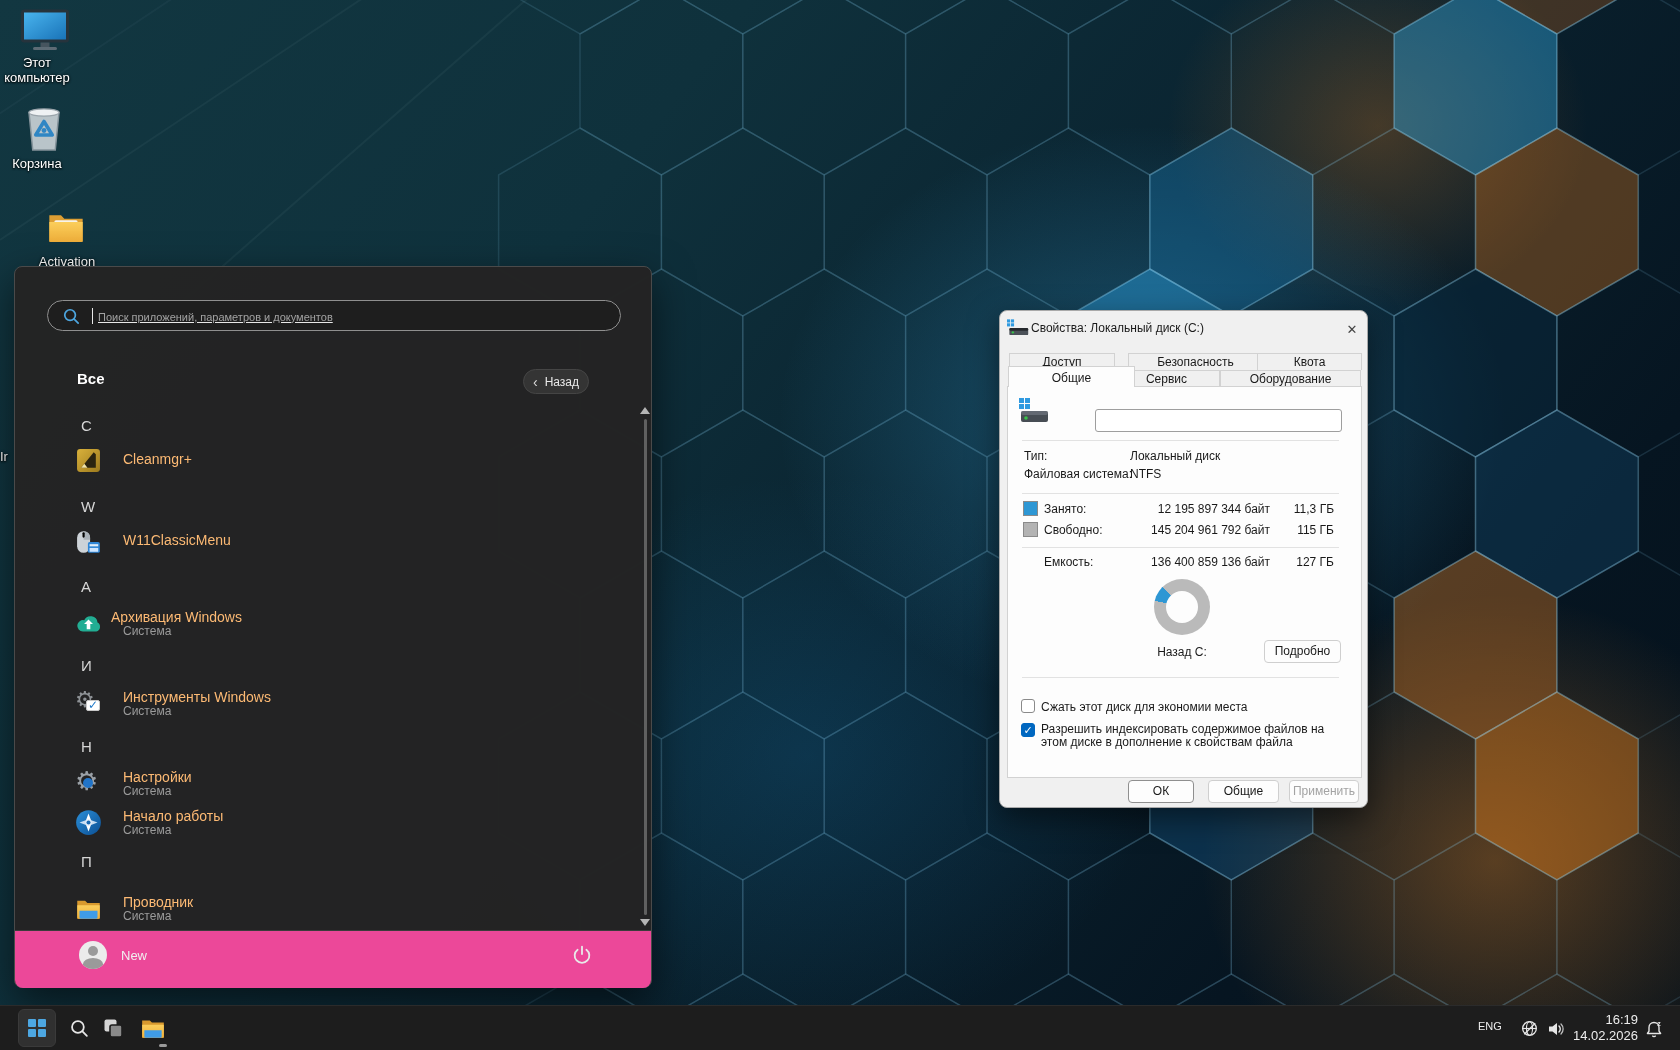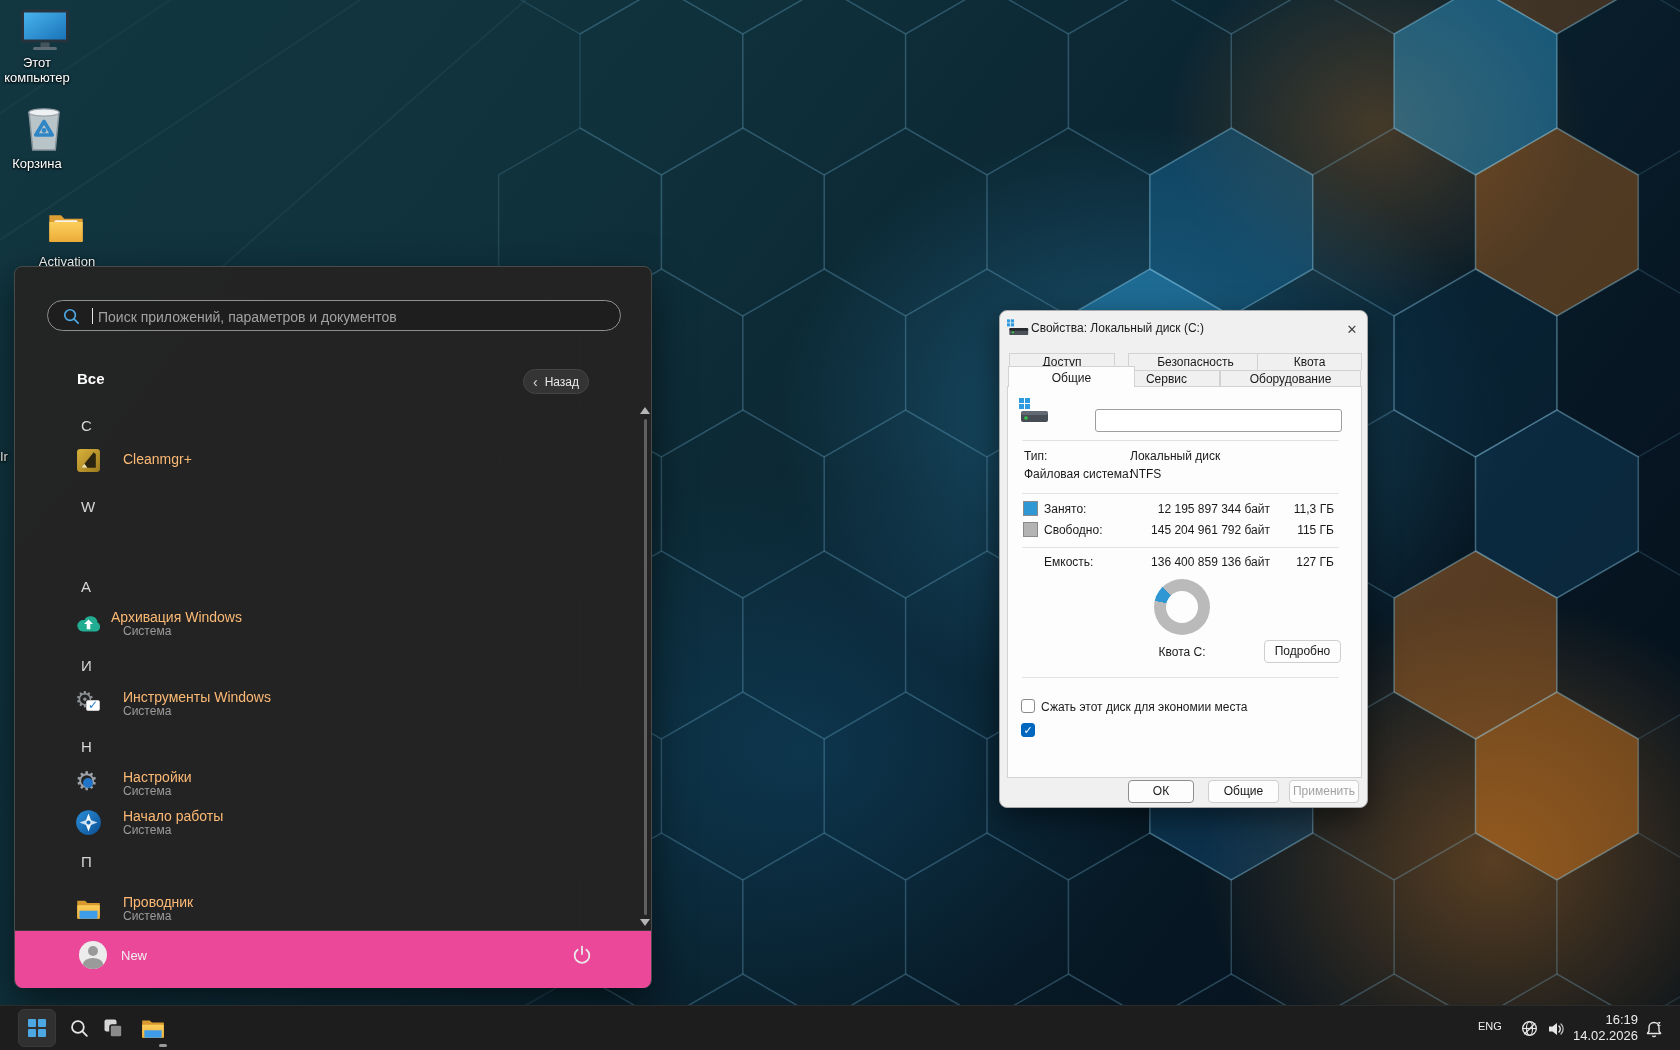--- a/index.html
+++ b/index.html
@@ -14,21 +14,21 @@
   .abs{position:absolute;}
   
   .dicon-label{color:#fff;font-size:13px;text-align:center;line-height:15px;
     text-shadow:0 1px 2px rgba(0,0,0,.95),0 0 3px rgba(0,0,0,.8);}
   
   #startmenu{left:14px;top:266px;width:638px;height:722px;background:rgba(36,36,36,.985);
     border:1px solid #4a4a4a;border-radius:8px;box-shadow:0 14px 40px rgba(0,0,0,.55);box-sizing:border-box;}
   #sm-search{left:32px;top:33px;width:574px;height:31px;border-radius:16px;background:#1e1e1e;
     border:1px solid #8f8f8f;box-sizing:border-box;}
   #sm-search input{position:absolute;left:48px;top:2px;width:500px;height:25px;background:transparent;border:none;outline:none;
-    color:#e8e8e8;font-size:14px;font-family:inherit;}
+    color:#e8e8e8;font-size:11px;font-family:inherit;text-decoration:underline;}
   #sm-search input::placeholder{color:#a2a2a2;opacity:1;}
   .sm-caret{left:44px;top:7px;width:1px;height:16px;background:#e8e8e8;}
   .sm-allhdr{color:#fff;font-size:15px;font-weight:bold;}
   .backbtn{left:508px;top:102px;width:66px;height:25px;background:#343434;border:1px solid #454545;
     border-radius:13px;color:#e9e9e9;font-size:12px;display:flex;align-items:center;justify-content:center;gap:7px;box-sizing:border-box;}
   .backbtn .chev{font-size:14px;line-height:12px;color:#dcdcdc;}
   .sm-letter{color:#d6d6d6;font-size:15px;width:24px;text-align:left;}
   .sm-title{color:#fdba74;font-size:14px;}
   .sm-sub{color:#9b9b9b;font-size:12px;}
   .sm-ico{width:27px;height:27px;display:flex;align-items:center;justify-content:center;}
@@ -228,20 +228,33 @@
               </linearGradient>
             </defs>
           <path d="M5 19 L17 4 L19 6 L19 19 Z" fill="#2a2410"></path>
           <path d="M5 19 L11 19 L8 15 Z" fill="#f4e6a8"></path>
         </svg>
       </div>
       <div class="abs sm-title" style="left:56px;top:6px;">Cleanmgr+</div>
     </div>
 
     <div class="abs sm-letter" style="left:66px;top:231px;">W</div>
+    <div class="abs sm-row" style="top:259px;">
+      <div class="abs sm-ico" style="left:8px;top:2px">
+        <svg width="26" height="26" viewBox="0 0 24 24">
+          <path d="M7 2 a6 6 0 0 1 6 6 v8 a6 6 0 0 1 -12 0 v-8 a6 6 0 0 1 6 -6 z" fill="#cdd3d8"></path>
+          <path d="M7 2 a6 6 0 0 1 6 6 v2 h-6 z" fill="#aab2b9"></path>
+          <rect x="6" y="3" width="2" height="5" rx="1" fill="#6e7press880"></rect>
+          <rect x="11" y="12" width="11" height="10" rx="1.5" fill="#2f86d6"></rect>
+          <rect x="12.5" y="14" width="8" height="2" fill="#fff" opacity=".85"></rect>
+          <rect x="12.5" y="17.5" width="8" height="3.5" fill="#cfe6ff"></rect>
+        </svg>
+      </div>
+      <div class="abs sm-title" style="left:56px;top:6px;">W11ClassicMenu</div>
+    </div>
 
     <div class="abs sm-letter" style="left:66px;top:311px;">А</div>
     <div class="abs sm-row" style="top:341px;">
       <div class="abs sm-ico" style="left:8px;top:2px">
         <svg width="27" height="27" viewBox="0 0 24 24">
           <path d="M7 19 a5 5 0 1 1 1.2-9.86 A6.2 6.2 0 0 1 20 11.2 a4.2 4.2 0 0 1 -1 7.8 z" fill="#22ad93"></path>
           <path d="M12 8.5 L16 12.5 H13.6 V17 H10.4 V12.5 H8 Z" fill="#fff"></path>
         </svg>
       </div>
       <div class="abs sm-title" style="left:44px;top:1px;">Архивация Windows</div>
@@ -380,29 +393,30 @@
       <div class="abs num-size" style="top:136px;">115 ГБ</div>
 
       <div class="abs sep" style="left:14px;top:160px;width:317px;"></div>
 
       <div class="abs" style="left:36px;top:168px;">Емкость:</div>
       <div class="abs num-bytes" style="top:168px;">136 400 859 136 байт</div>
       <div class="abs num-size" style="top:168px;">127 ГБ</div>
 
       <div class="abs" id="donut" style="background: conic-gradient(from 283deg, rgb(46, 151, 212) 0deg, rgb(46, 151, 212) 32.04deg, rgb(186, 186, 186) 32.04deg, rgb(186, 186, 186) 360deg);"></div>
       <div class="abs" id="donut-hole"></div>
-      <div class="abs" style="left:124px;top:258px;width:100px;text-align:center;">Квота C:</div>
+      <div class="abs" style="left:124px;top:258px;width:100px;text-align:center;">Назад C:</div>
       <div class="abs win-btn" style="left:256px;top:253px;width:77px;height:23px;line-height:21px;">Подробно</div>
 
       <div class="abs sep" style="left:14px;top:290px;width:317px;"></div>
 
       <div class="abs cbx" style="left:13px;top:312px;"><span class="mark">✓</span></div>
       <div class="abs" style="left:33px;top:313px;width:300px;">Сжать этот диск для экономии места</div>
 
       <div class="abs cbx checked" style="left:13px;top:336px;"><span class="mark">✓</span></div>
+      <div class="abs" style="left:33px;top:336px;width:296px;line-height:13px;">Разрешить индексировать содержимое файлов на этом диске в дополнение к свойствам файла</div>
     </div>
 
     <div class="abs win-btn" style="left:128px;top:469px;width:66px;height:23px;line-height:21px;border-color:#8f8f8f;">ОК</div>
     <div class="abs win-btn" style="left:208px;top:469px;width:71px;height:23px;line-height:21px;">Общие</div>
     <div class="abs win-btn disabled" style="left:289px;top:469px;width:70px;height:23px;line-height:21px;">Применить</div>
   </div>
 
   <div class="abs" id="taskbar">
     <div class="abs tb-btn tb-active" style="left:18px;">
       <div class="winlogo">

